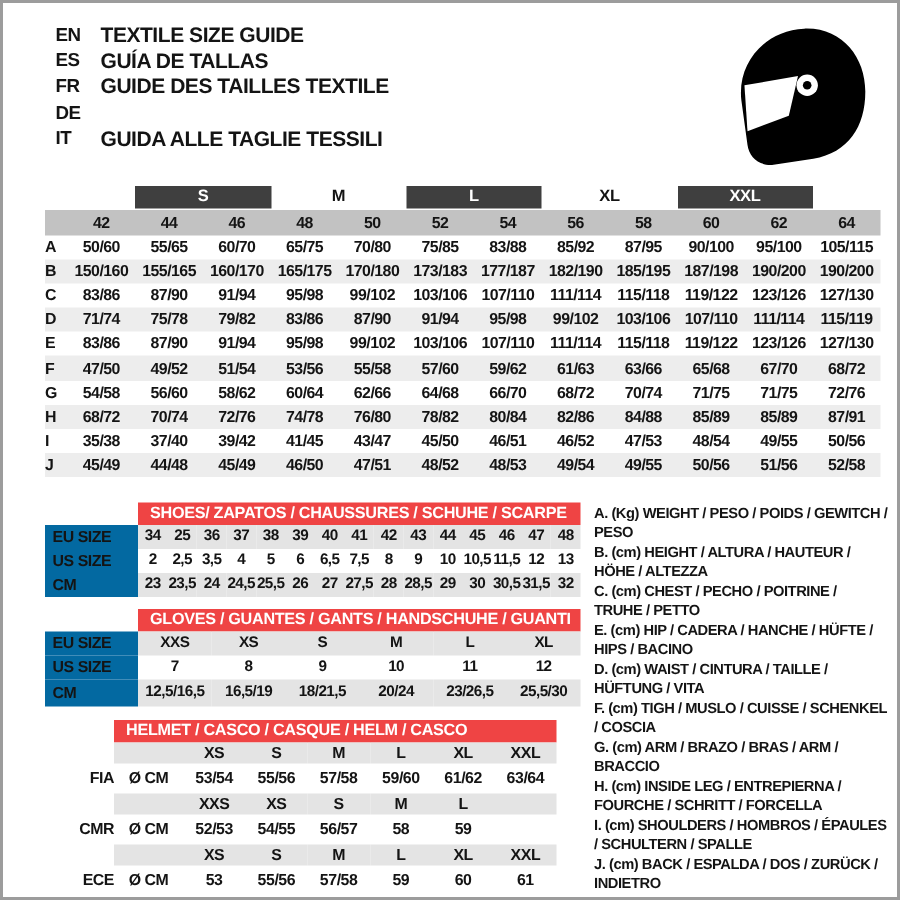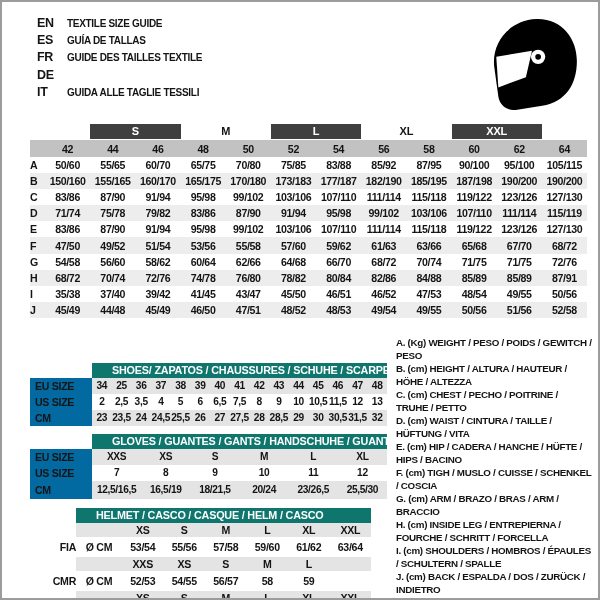--- a/index.html
+++ b/index.html
@@ -3,41 +3,41 @@
 <meta charset="utf-8">
 <style>
   html,body{margin:0;padding:0;background:#fff;}
   .page{position:relative;width:600px;height:600px;box-sizing:border-box;background:#fff;
         border:2px solid #9c9c9c;font-family:Liberation Sans, sans-serif;color:#141414;overflow:hidden;}
 
   
   .langs{position:absolute;left:35px;top:13px;}
   .lang-row{display:flex;line-height:17.2px;}
   .lang-code{font-weight:bold;font-size:12.5px;width:30px;letter-spacing:-0.3px;}
-  .lang-title{font-weight:bold;font-size:10px;letter-spacing:-0.3px;white-space:nowrap;}
+  .lang-title{font-weight:bold;font-size:14px;letter-spacing:-0.3px;white-space:nowrap;}
 
   
   .helmet-icon{position:absolute;left:477px;top:12px;width:106px;height:102px;}
 
   
   .textile{position:absolute;left:28px;top:122px;width:557px;}
   .trow{display:grid;grid-template-columns:15px repeat(12,1fr);align-items:center;}
   .trow .cell{text-align:center;font-size:10.6px;font-weight:bold;letter-spacing:-0.35px;white-space:nowrap;}
   .thead{height:15px;margin-bottom:1px;}
   .gcell{text-align:center;font-size:11px;font-weight:bold;letter-spacing:-0.2px;line-height:15px;}
   .gcell.dark{background:#3f3f3f;color:#fff;}
   .tsizes{height:17px;background:#c2c2c2;}
   .trow.data{height:16.1px;}
   .trow.shaded{background:#ededed;}
   .rlabel{text-align:left !important;}
 
   
   .mtable{position:absolute;width:357px;}
-  .mbar{background:#0f766e;color:#fff;font-size:10.8px;font-weight:bold;letter-spacing:-0.2px;
-        line-height:15px;height:15px;padding-left:20px;margin-left:62px;white-space:nowrap;margin-top:28px;}
+  .mbar{background:#ef4444;color:#fff;font-size:10.8px;font-weight:bold;letter-spacing:-0.2px;
+        line-height:15px;height:15px;padding-left:8px;margin-left:62px;white-space:nowrap;}
   .mrow{display:grid;align-items:center;height:16px;}
   .mrow.tall{height:18px;}
   .mlabel{font-weight:bold;font-size:10.6px;letter-spacing:-0.3px;text-align:left;padding-left:5px;background:#0369a1;height:100%;display:flex;align-items:center;}
   .mcell{text-align:center;font-weight:bold;font-size:10.2px;letter-spacing:-0.35px;white-space:nowrap;height:100%;line-height:16px;}
   .mrow.tall .mcell{line-height:18px;}
   .mrow.gray .mcell{background:#e4e4e4;}
 
   
   .htable{position:absolute;left:12px;top:478px;width:357px;}
   .hrow{display:grid;grid-template-columns:62px 46px repeat(6,1fr);align-items:center;}
@@ -418,22 +418,22 @@
           <div class="hcell">60</div>
           <div class="hcell">61</div>
         </div>
       </div>
   </div>
 
   <div class="legend" id="legend">
       <div class="legend-line">A. (Kg) WEIGHT / PESO / POIDS / GEWITCH / PESO</div>
       <div class="legend-line">B. (cm) HEIGHT / ALTURA / HAUTEUR / HÖHE / ALTEZZA</div>
       <div class="legend-line">C. (cm) CHEST / PECHO / POITRINE / TRUHE / PETTO</div>
+      <div class="legend-line">E. (cm) HIP / CADERA / HANCHE / HÜFTE / HIPS / BACINO</div>
       <div class="legend-line">D. (cm) WAIST / CINTURA / TAILLE / HÜFTUNG / VITA</div>
-      <div class="legend-line">E. (cm) HIP / CADERA / HANCHE / HÜFTE / HIPS / BACINO</div>
       <div class="legend-line">F. (cm) TIGH / MUSLO / CUISSE / SCHENKEL / COSCIA</div>
       <div class="legend-line">G. (cm) ARM / BRAZO / BRAS / ARM / BRACCIO</div>
       <div class="legend-line">H. (cm) INSIDE LEG / ENTREPIERNA / FOURCHE / SCHRITT / FORCELLA</div>
       <div class="legend-line">I. (cm) SHOULDERS / HOMBROS / ÉPAULES / SCHULTERN / SPALLE</div>
       <div class="legend-line">J. (cm) BACK / ESPALDA / DOS / ZURÜCK / INDIETRO</div>
     </div>
 
 </div>
 
 </body></html>

